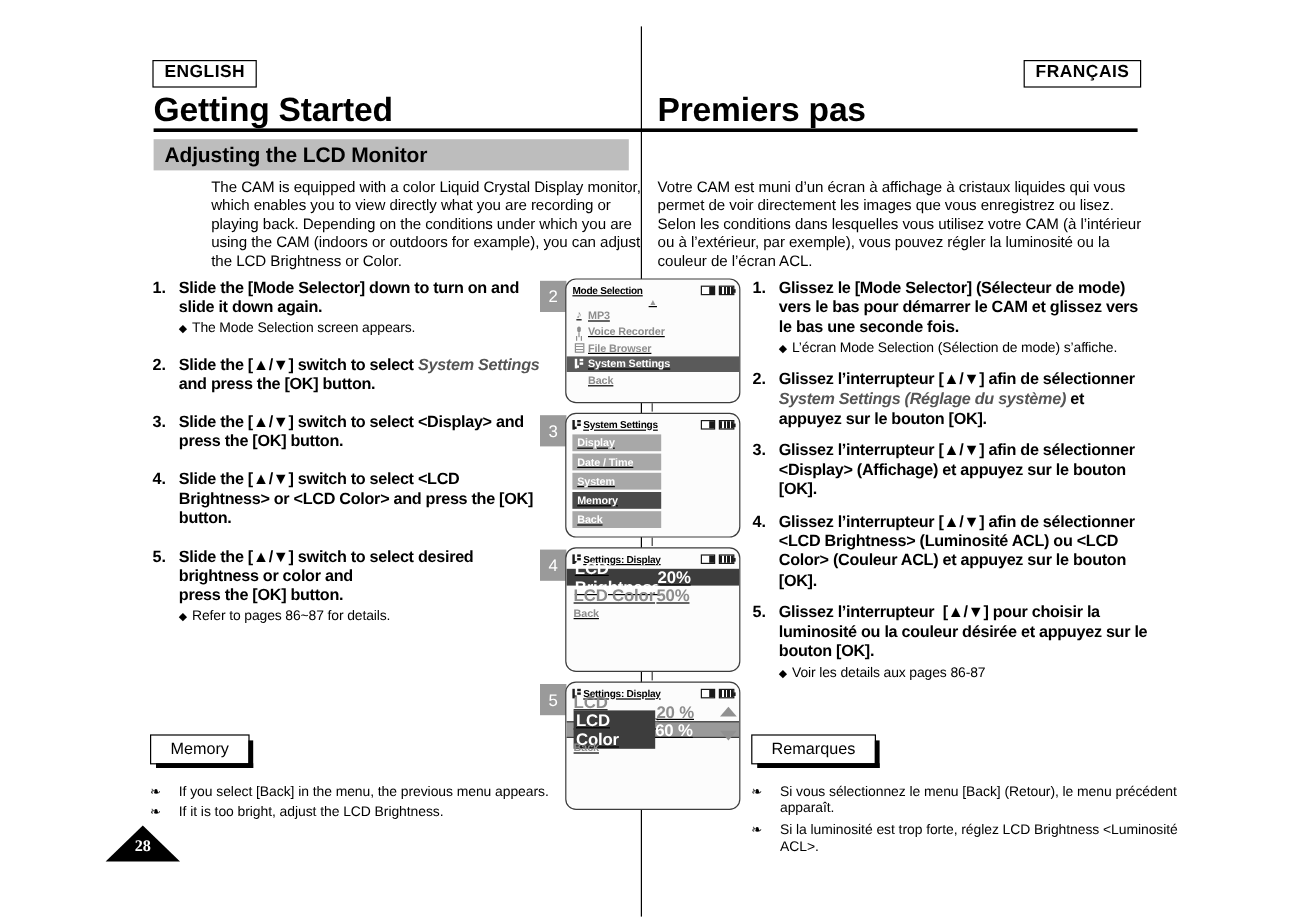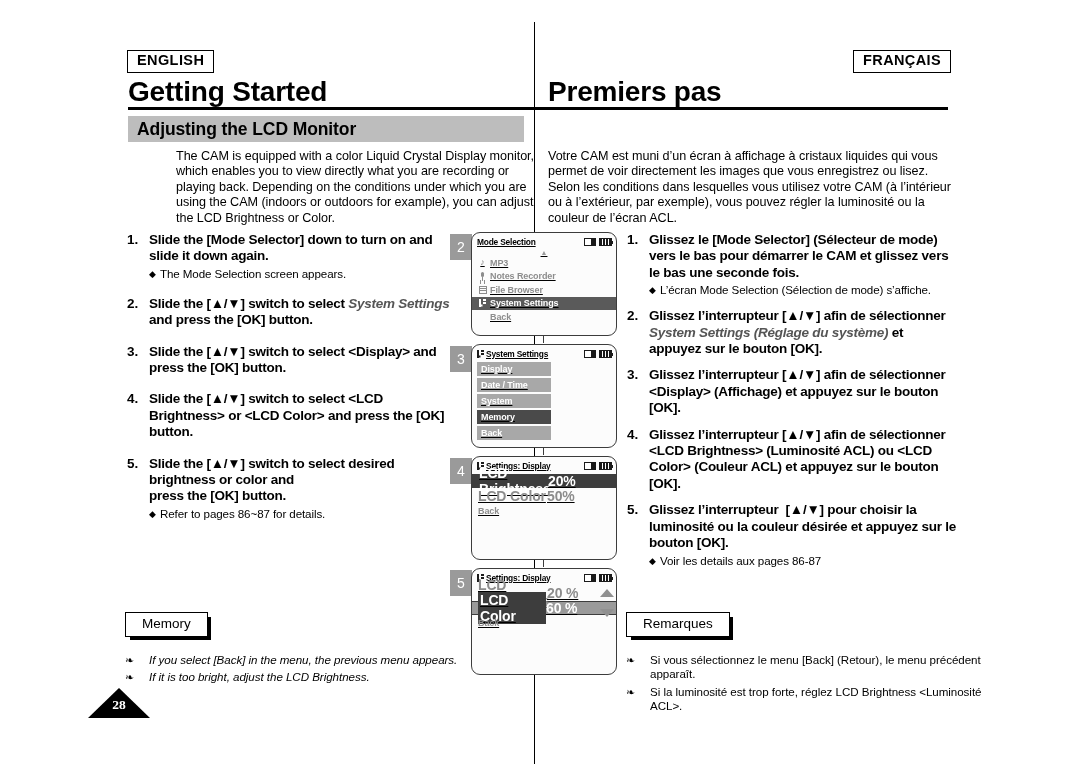--- a/index.html
+++ b/index.html
@@ -167,21 +167,21 @@
     line-height: 14.6px;
     margin-bottom: 3px;
     letter-spacing: -.05px;
   }
   .note-bullet {
     flex: 0 0 24px;
     font-size: 11px;
     line-height: 14.6px;
   }
   .note-text { flex: 1 1 auto; }
-  #notes-en .note-text { width: 340px; font-style: italic; }
+  #notes-en .note-text { width: 340px; }
   #notes-fr .note-text { width: 360px; }
 
   
   #page-number {
     position: absolute;
     left: 88px; top: 688px;
     width: 62px; height: 30px; font-family: Liberation Serif, serif;
   }
   #page-number .tri {
     position: absolute; inset: 0;
@@ -581,21 +581,21 @@
 
           <div class="ms-item plain">
             <span class="ms-ico ic-note">♪</span>
             <span>MP3</span>
           </div>
 
           <div class="ms-item plain">
             <span class="ms-ico">
                 <i class="ic-mic"></i>
               </span>
-            <span>Notes Recorder</span>
+            <span>Voice Recorder</span>
           </div>
 
           <div class="ms-item plain">
             <span class="ms-ico">
                 <i class="ic-file"></i>
               </span>
             <span>File Browser</span>
           </div>
 
           <div class="ms-item sel">

